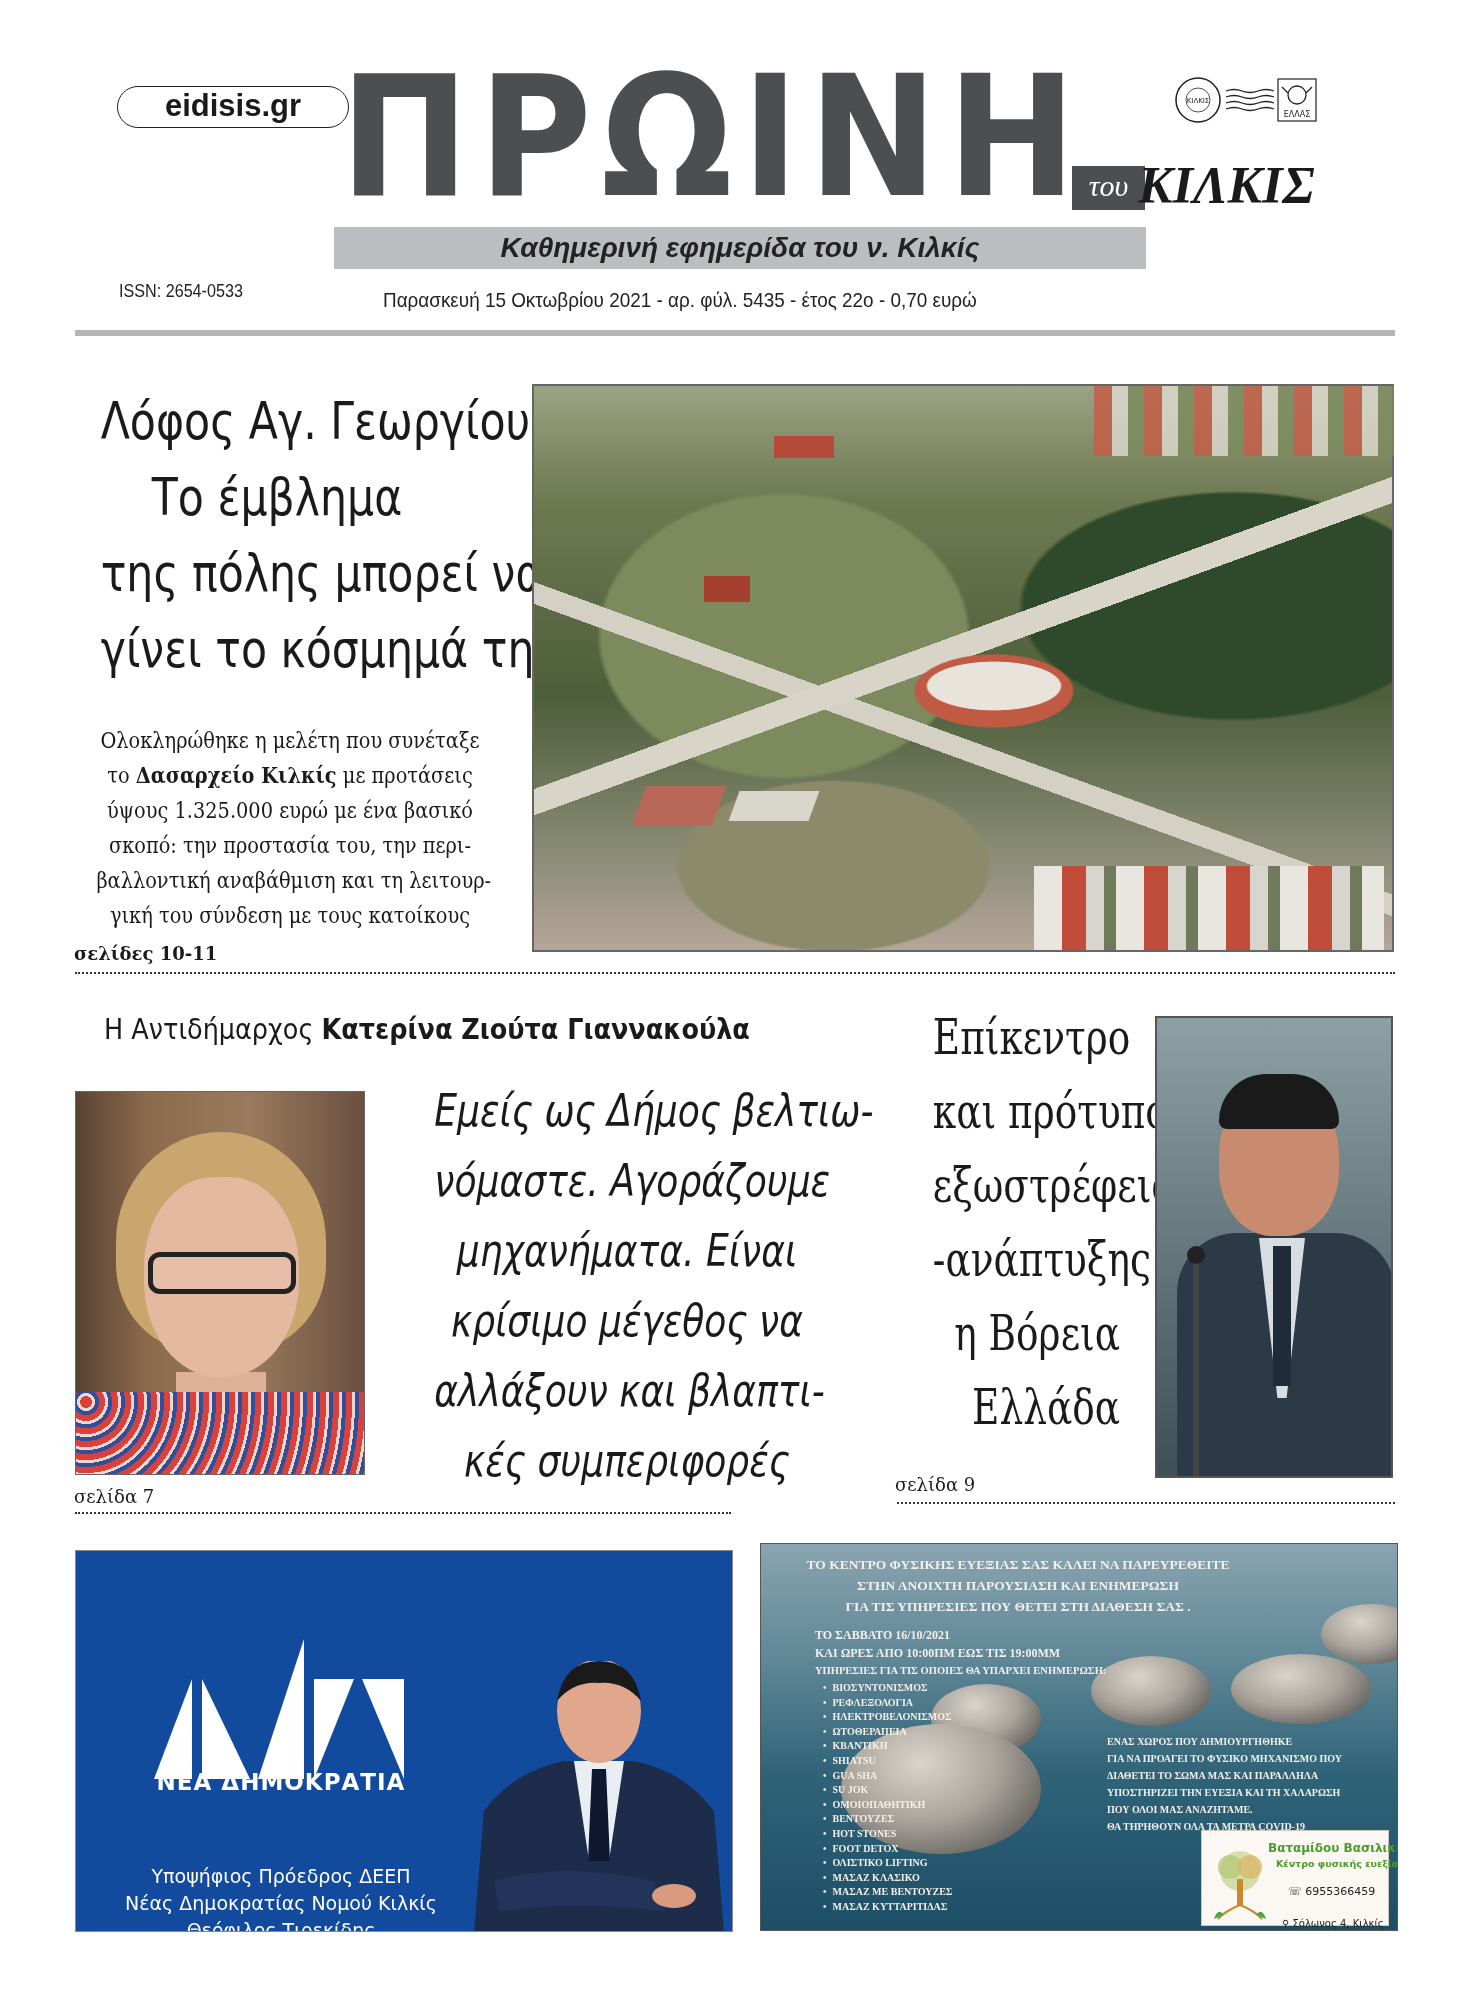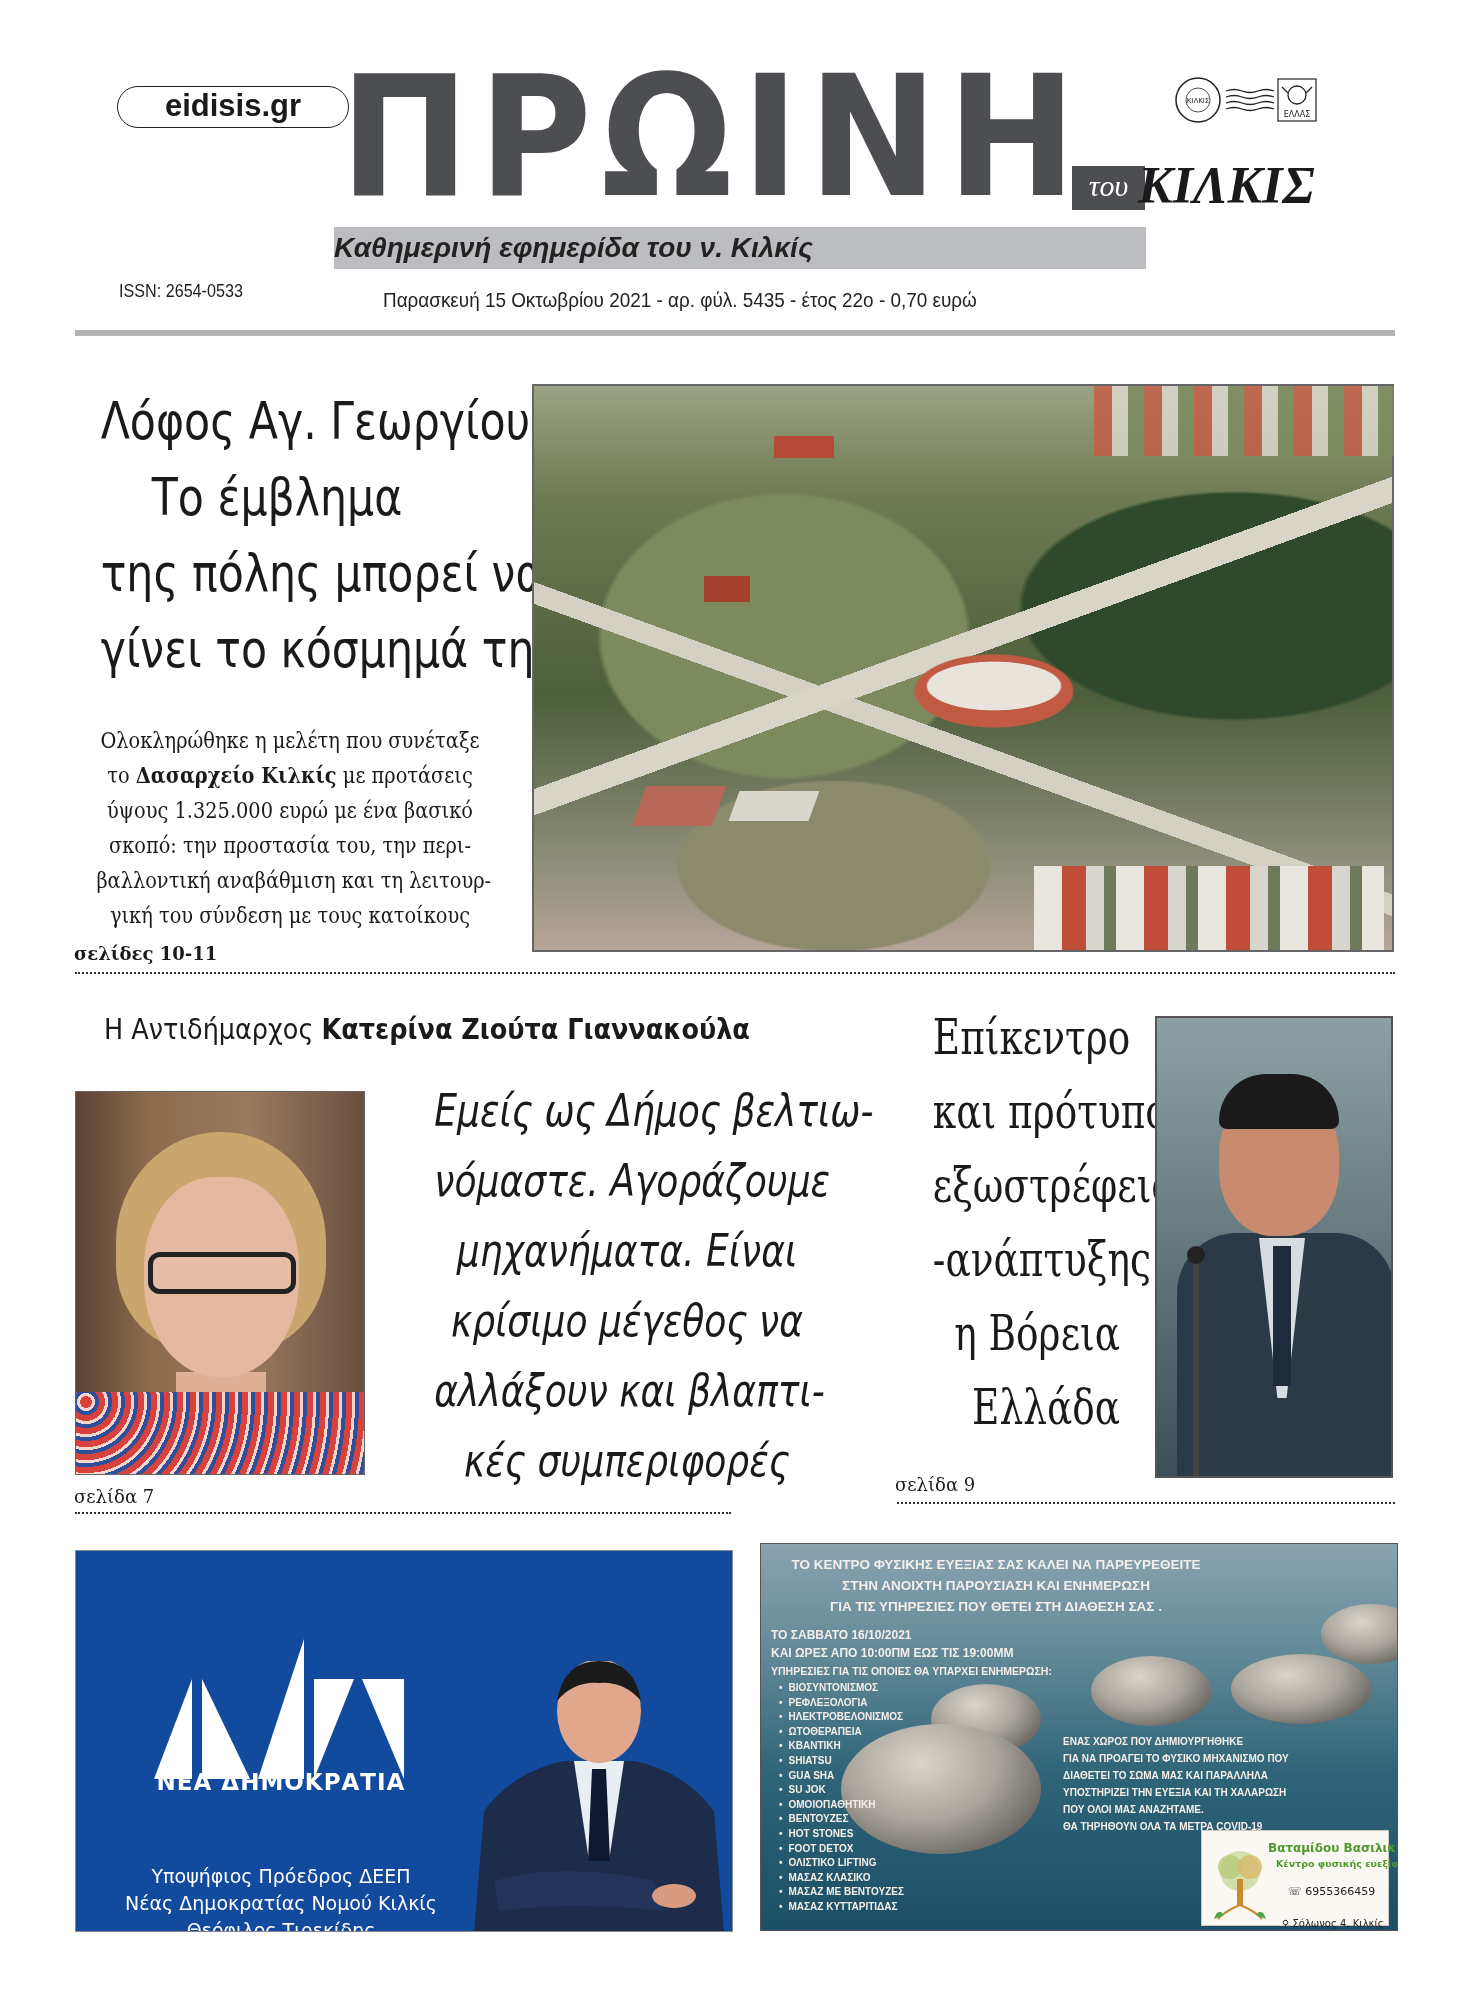--- a/index.html
+++ b/index.html
@@ -31,21 +31,21 @@
     left: 1138px; top: 156px; font-family: "Liberation Serif", serif;
     font-style: italic; font-weight: bold; font-size: 52px; line-height: 60px; color: #1a1a1a;
   }
   .postmark {
     left: 1170px; top: 75px; width: 195px; height: 50px;
   }
   .tagline-bar {
     left: 334px; top: 227px; width: 812px; height: 42px;
     background: #bcbdc0; color: #222;
     font-family: "Liberation Sans", sans-serif; font-style: italic; font-weight: bold;
-    font-size: 28px; line-height: 42px; 
+    font-size: 28px; line-height: 42px; text-align: center;
   }
   .issn {
     left: 119px; top: 280px; font-size: 19px; color: #222;
     font-family: "Liberation Sans", sans-serif; transform: scaleX(0.85); transform-origin: left;
   }
   .dateline {
     left: 383px; top: 288px; font-size: 21px; color: #222;
     font-family: "Liberation Sans", sans-serif; transform: scaleX(0.9); transform-origin: left;
   }
   .rule-top { left: 75px; top: 330px; width: 1320px; height: 6px; background: #b3b4b6; }
@@ -146,21 +146,21 @@
     font-family: "DejaVu Sans", sans-serif; font-weight: bold; font-size: 23px; color: #fff; letter-spacing: 1px; }
   .ad-nd .cand { left: 20px; top: 284px; width: 370px; text-align: center;
     font-family: "DejaVu Sans", sans-serif; font-size: 19px; line-height: 27px; color: #fff; margin-top: 28px; }
   .ad-nd .cand span { display: block; }
   .ad-nd .person { left: 398px; top: 110px; width: 250px; height: 272px; }
 
   .ad-spa {
     left: 760px; top: 1543px; width: 638px; height: 388px; border: 1px solid #555; overflow: hidden;
     background: linear-gradient(180deg, #8aa4b0 0%, #5f8796 30%, #2f6378 60%, #1c4f66 100%);
   }
-  .ad-spa .txt { font-family: Liberation Sans, sans-serif; font-weight: bold; color: #f4efe9; }
+  .ad-spa .txt { font-family: Liberation Serif, serif; font-weight: bold; color: #f4efe9; padding-left: 44px; }
   .ad-spa .head { left: 0; top: 10px; width: 470px; text-align: center; font-size: 13.5px; line-height: 21px; }
   .ad-spa .head span, .ad-spa .when span, .ad-spa .about span { display: block; white-space: nowrap; }
   .ad-spa .when { left: 10px; top: 82px; font-size: 12px; line-height: 18px; }
   .ad-spa .svc-title { left: 10px; top: 121px; font-size: 10.5px; }
   .ad-spa .svc-list { left: 18px; top: 137px; font-size: 10px; line-height: 14.6px; list-style: none; }
   .ad-spa .svc-list li::before { content: "•"; margin-right: 6px; }
   .ad-spa .about { left: 302px; top: 189px; font-size: 10px; line-height: 17px; }
   .ad-spa .stone { border-radius: 50%;
     background: radial-gradient(ellipse at 40% 30%, #d9d4cc 0%, #a9a49c 45%, #5e5b57 85%, #2c2b2a 100%); }
   .ad-spa .card { left: 440px; top: 286px; width: 188px; height: 96px; background: #fbf7f2; border: 1px solid #cfc7bd; }

